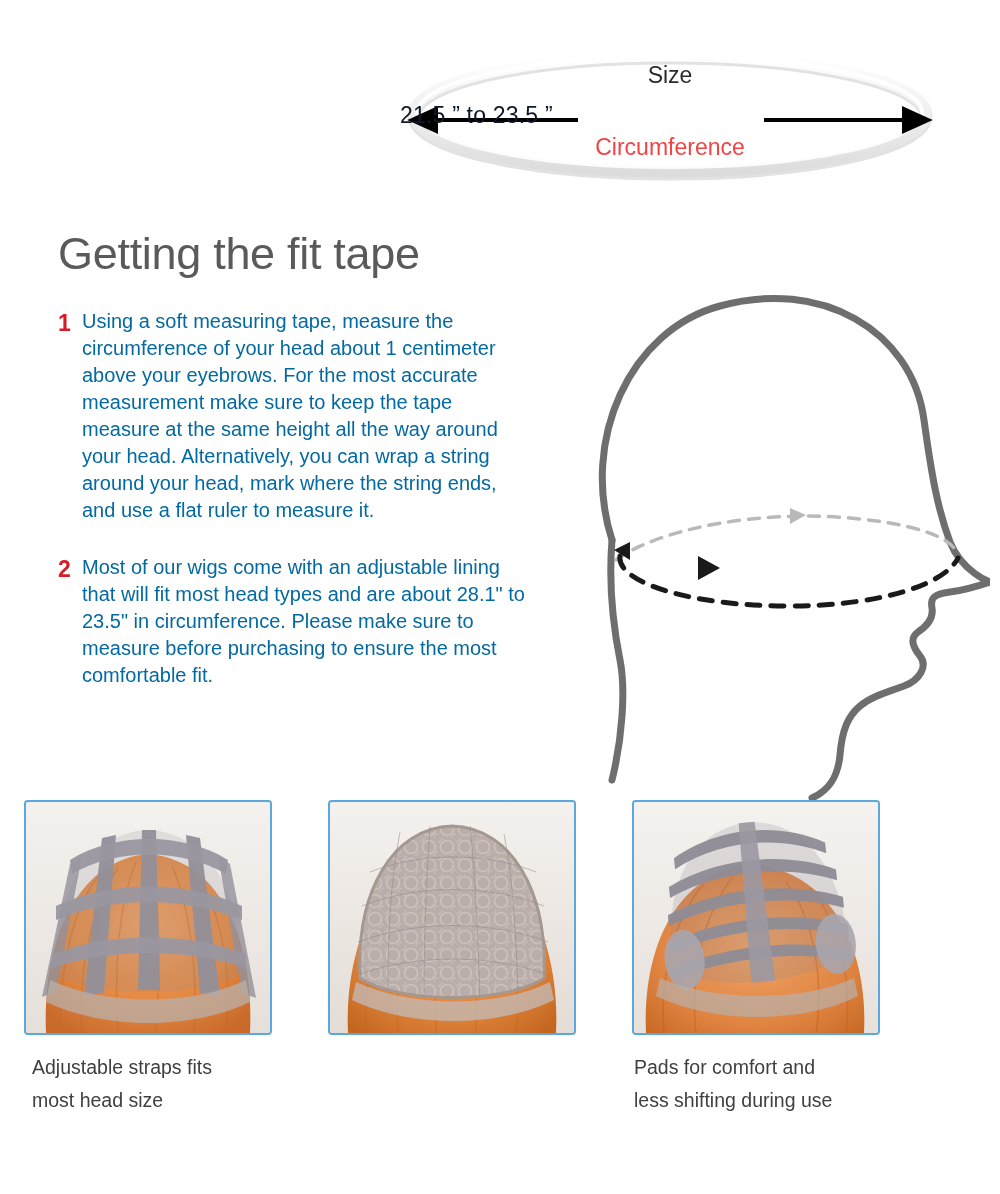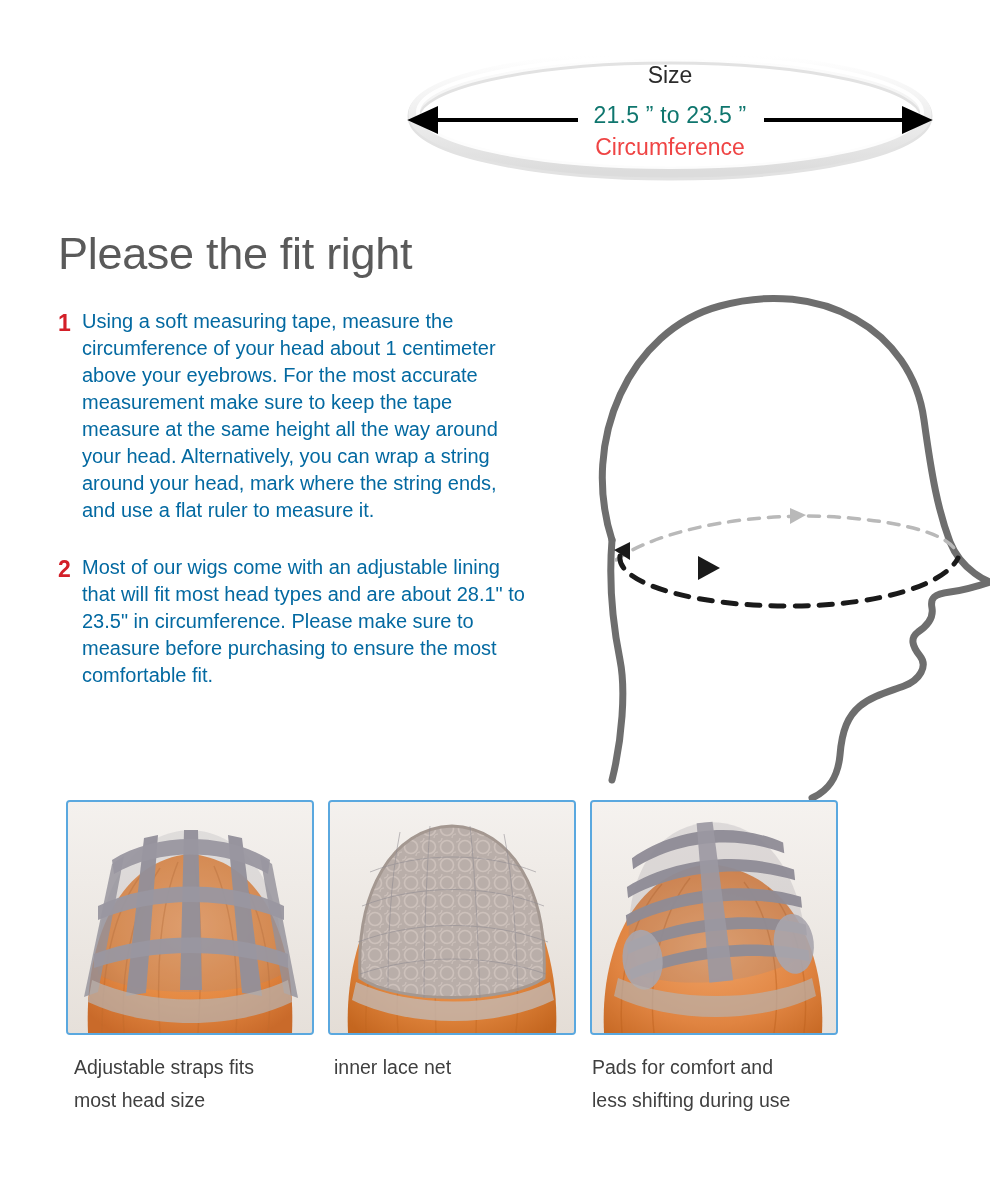--- a/index.html
+++ b/index.html
@@ -32,23 +32,22 @@
     left: 0; top: 14px;
     width: 540px;
     text-align: center;
     font-size: 23px;
     color: #2b2b2b;
   }
   .size-value {
     position: absolute;
     left: 0; top: 54px;
     width: 540px;
-    text-align: center;
     font-size: 23px;
-    color: #0f766e;
+    color: #0f172a;
     letter-spacing: .2px;
   }
   .size-caption {
     position: absolute;
     left: 0; top: 86px;
     width: 540px;
     text-align: center;
     font-size: 23px;
     color: #ef4444;
   }
@@ -94,21 +93,21 @@
     width: 470px; height: 590px;
   }
 
   
   .cards {
     position: absolute;
     left: 0; top: 800px;
     width: 904px;
     display: flex;
     justify-content: space-between;
-    padding: 0 66px;
+    padding: 0 24px;
   }
   .card {
     width: 248px;
   }
   .thumb {
     width: 248px;
     height: 235px;
     border: 2px solid #5aa8df;
     border-radius: 4px;
     overflow: hidden;
@@ -153,21 +152,21 @@
       </g>
 
       <rect x="178" y="50" width="186" height="42" fill="#ffffff"></rect>
     </svg>
     <div class="size-label">Size</div>
     <div class="size-value">21.5 ” to 23.5 ”</div>
     <div class="size-caption">Circumference</div>
   </div>
 
   <div class="left-col">
-    <h1 class="headline">Please the fit right</h1>
+    <h1 class="headline">Getting the fit tape</h1>
 
     <div class="step">
       <div class="step-num">1</div>
       <div class="step-text">Using a soft measuring tape, measure the circumference of your head about 1 centimeter above your eyebrows. For the most accurate measurement make sure to keep the tape measure at the same height all the way around your head. Alternatively, you can wrap a string around your head, mark where the string ends, and use a flat ruler to measure it.</div>
     </div>
 
     <div class="step">
       <div class="step-num">2</div>
       <div class="step-text">Most of our wigs come with an adjustable lining that will fit most head types and are about 28.1" to 23.5" in circumference. Please make sure to measure before purchasing to ensure the most comfortable fit.</div>
     </div>
@@ -297,21 +296,20 @@
             <path d="M70,30 C 60,80 58,140 58,188" fill="none"></path>
             <path d="M100,24 C 96,80 94,142 94,196" fill="none"></path>
             <path d="M140,24 C 146,80 148,142 150,196" fill="none"></path>
             <path d="M174,32 C 184,82 186,142 188,188" fill="none"></path>
           </g>
 
           <path d="M26,180 C 82,206 168,206 220,180 l4,18 C 168,226 80,226 22,198 Z" fill="#c3b8b2" opacity=".8"></path>
         </svg>
       </div>
       <div class="caption">
-        <div>inner lace net</div>
       </div>
     </div>
 
     <div class="card">
       <div class="thumb">
         <svg width="244" height="231" viewBox="0 0 244 231">
           <defs>
             <linearGradient id="bg3" x1="0" y1="0" x2="0" y2="1">
               <stop offset="0%" stop-color="#f5f2ef"></stop>
               <stop offset="100%" stop-color="#e7e1db"></stop>

